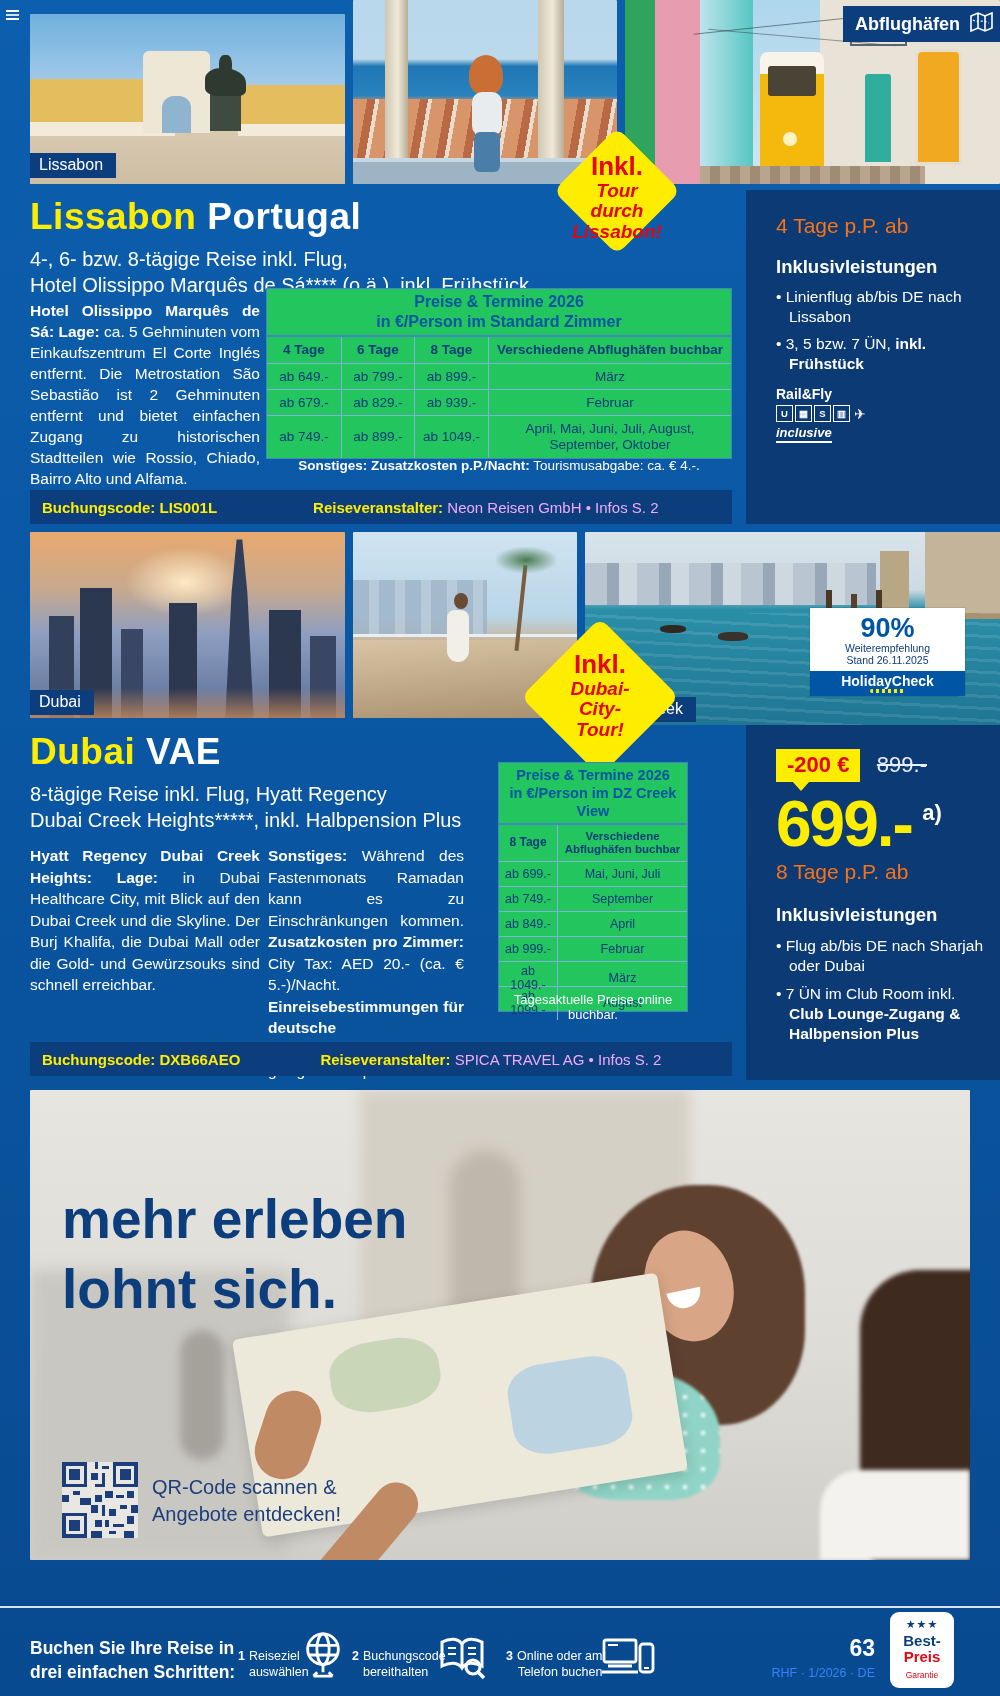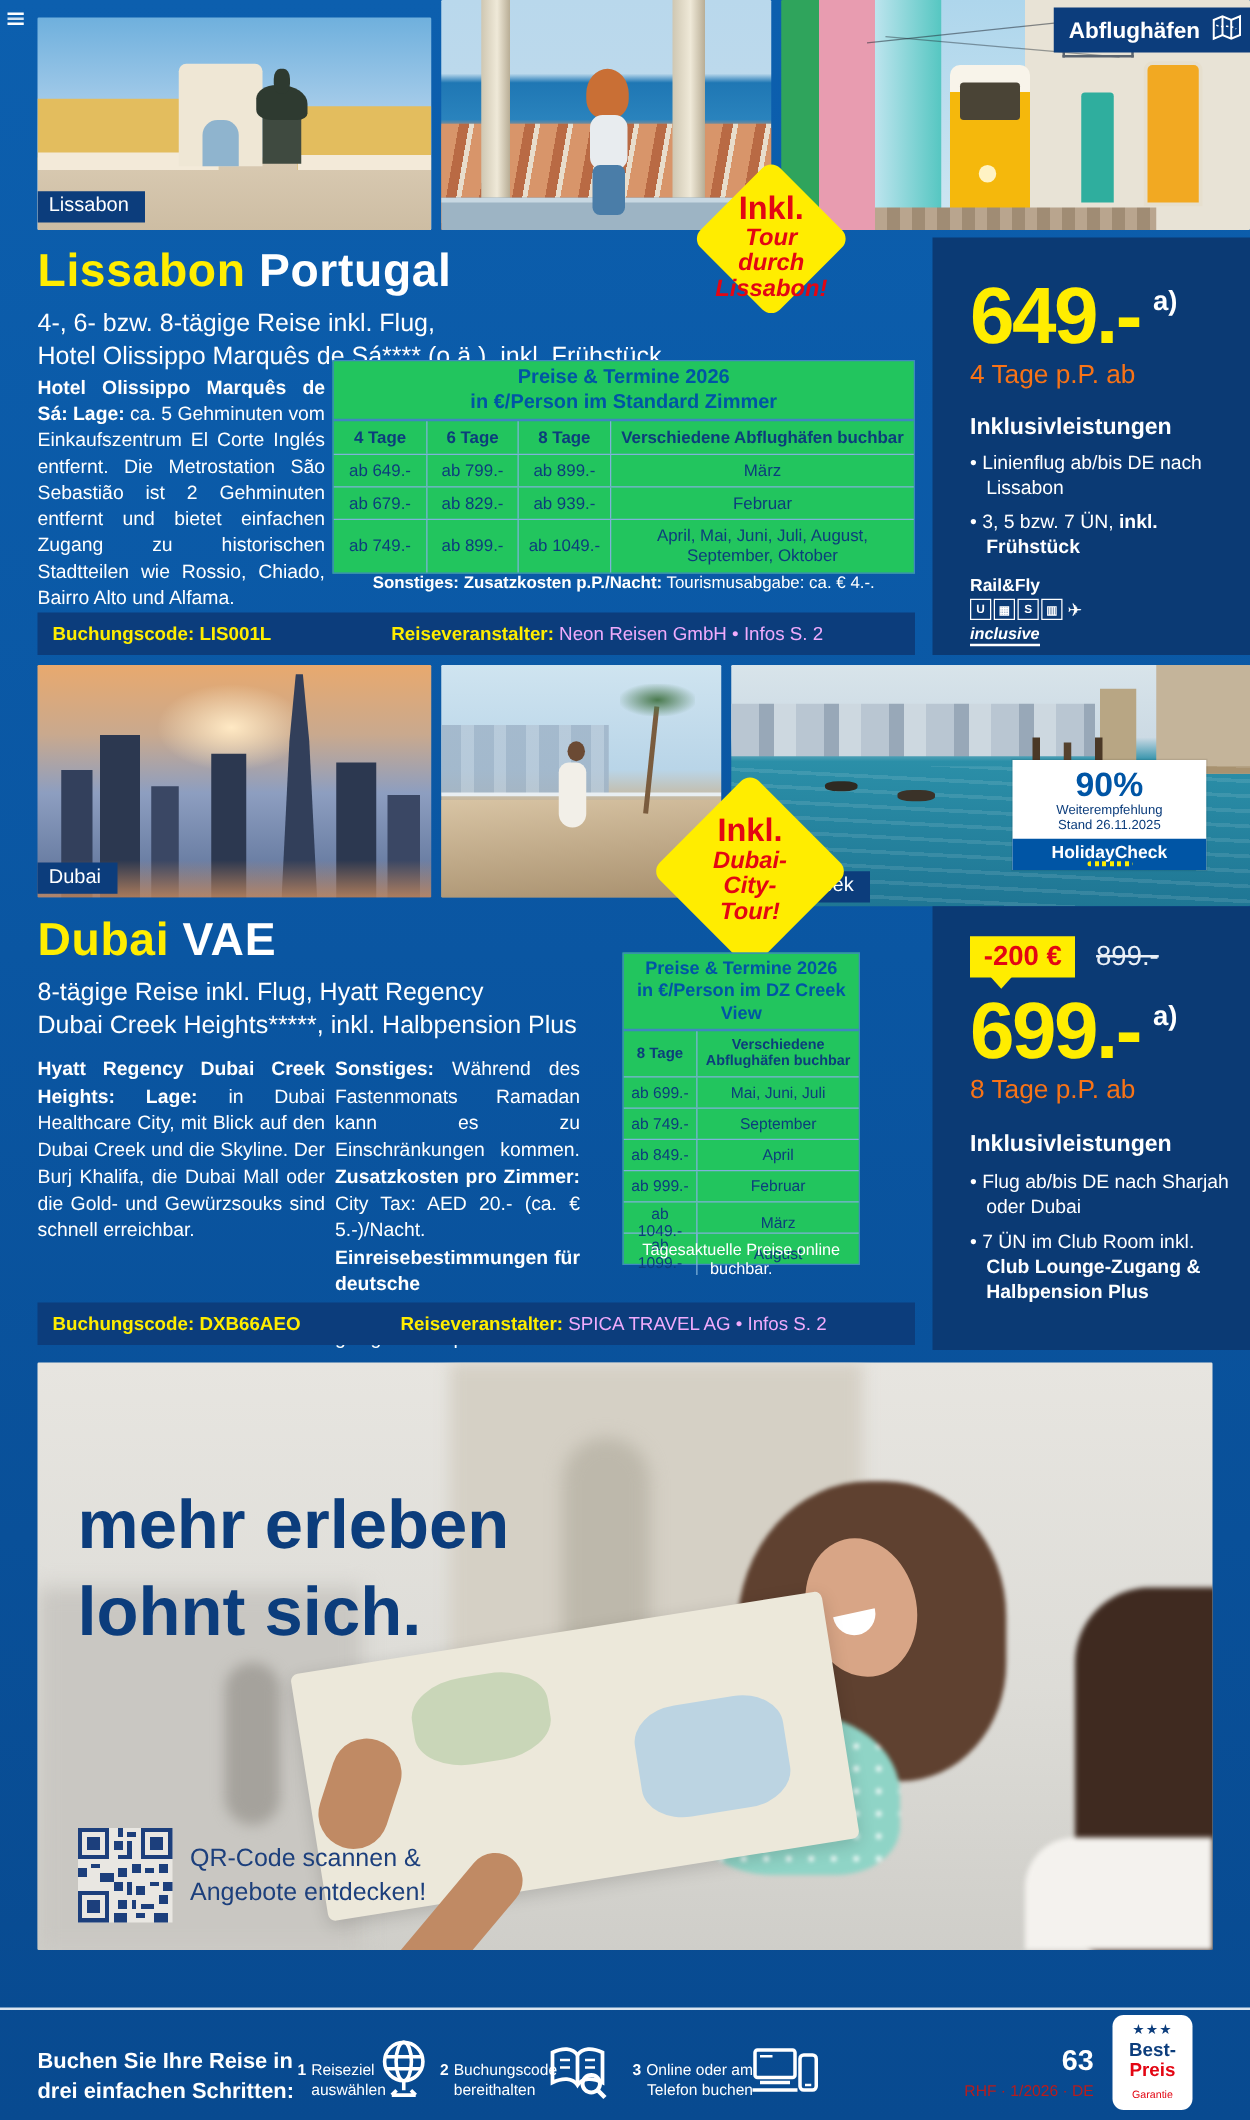--- a/index.html
+++ b/index.html
@@ -174,24 +174,20 @@
 </div>
 
 <div class="abs bbar" style="left:30px;top:490px;width:702px;height:34px;">
   <span class="lab" style="margin-left:12px;">Buchungscode:</span>&nbsp;
   <span class="valy">LIS001L</span>
   <span class="lab" style="margin-left:96px;">Reiseveranstalter:</span>&nbsp;
   <span class="val">Neon Reisen GmbH • Infos S. 2</span>
 </div>
 
 <div class="abs panel" style="left:746px;top:190px;width:254px;height:334px;padding:20px 0 0 30px;box-sizing:border-box;">
-  <div style="margin-top:10px;">
-    <span class="bigp">649.-</span>
-    <span class="pnote">a)</span>
-  </div>
   <div class="per" style="margin-top:4px;">4 Tage p.P. ab</div>
   <div class="incl-t" style="margin-top:18px;">Inklusivleistungen</div>
   <div class="bul" style="margin-top:9px;width:210px;">• <span>Linienflug ab/bis DE nach Lissabon</span></div>
   <div class="bul" style="margin-top:7px;width:215px;">• <span>3, 5 bzw. 7 ÜN, </span><b>inkl. Frühstück</b></div>
   <div style="margin-top:12px;">
     <div style="color:#fff;font-weight:bold;font-size:14px;">Rail&amp;Fly</div>
     <div style="margin-top:3px;display:flex;align-items:center;">
       <span class="rf-box">U</span>
       <span class="rf-box">▦</span>
       <span class="rf-box">S</span>
@@ -435,21 +431,21 @@
     <rect x="2" y="2" width="16" height="11" rx="1"></rect>
     <path d="M4 4.5 H9" stroke-width="1"></path>
     <path d="M4 15 H16 M1 18 H19"></path>
     <rect x="20" y="4" width="6.5" height="14" rx="1.5"></rect>
     <path d="M22 16 H24.5" stroke-width="1"></path>
   </svg>
 </div>
 
 <div class="abs" style="left:755px;top:1636px;width:120px;text-align:right;">
   <div style="color:#fff;font-weight:bold;font-size:23px;line-height:24px;">63</div>
-  <div style="color:#b91c1c;font-size:12.5px;margin-top:6px;">RHF · 1/2026 · DE</div>
+  <div style="color:#3b82f6;font-size:12.5px;margin-top:6px;">RHF · 1/2026 · DE</div>
 </div>
 
 <div class="abs badge-bp" style="left:890px;top:1612px;width:64px;height:76px;box-sizing:border-box;">
   <div class="st">★★★</div>
   <div class="b1" style="margin-top:3px;">Best-</div>
   <div class="b2">Preis</div>
   <div class="b3" style="margin-top:4px;">Garantie</div>
 </div>
 
 </body></html>

